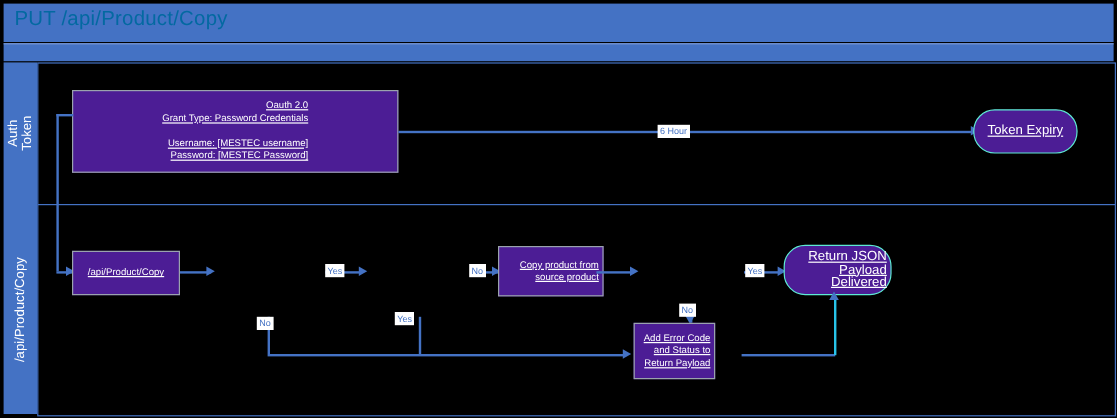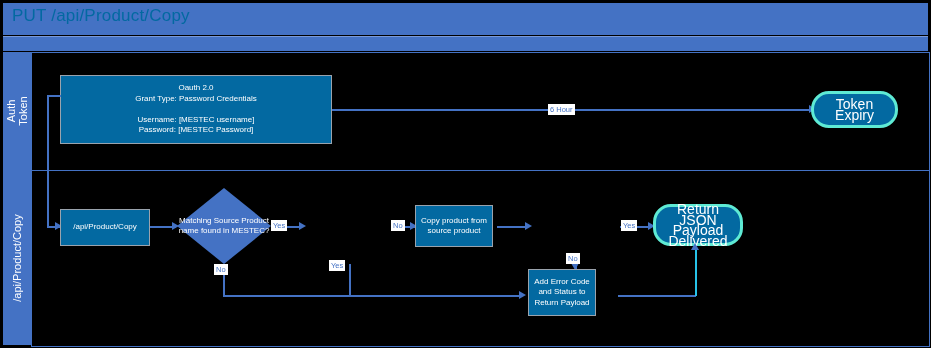--- a/index.html
+++ b/index.html
@@ -11,24 +11,24 @@
   .hdr-title{position:absolute;left:12px;top:6px;font-size:17px;color:#0369a1;letter-spacing:.2px;white-space:nowrap;}
   .hdr-sub{position:absolute;left:3px;top:36px;width:925px;height:14px;background:#4472C4;border-top:1px solid #7a9ad8;}
 
   
   .lane-label{position:absolute;left:3px;background:#4472C4;color:#fff;}
   .lane-label .txt{position:absolute;left:50%;top:50%;transform:translate(-50%,-50%) rotate(-90deg);
                    white-space:nowrap;font-size:11px;text-align:center;line-height:12px;}
   .lane-body{position:absolute;background:#000;border:1px solid #4472C4;}
 
   
-  .node{position:absolute;background:#0369a1;color:#fff;display:flex;align-items:center;justify-content:center;
-        text-align:center;font-size:8px;line-height:10.5px;box-sizing:border-box;}
+  .node{position:absolute;background:#4c1d95;color:#fff;display:flex;align-items:center;justify-content:center;
+        text-align:right;font-size:8px;line-height:10.5px;box-sizing:border-box;text-decoration:underline;}
   .node.rect{border:1px solid #9aa3ad;}
-  .node.round{border-radius:18px;border:3px solid #5eead4;font-size:14px;}
+  .node.round{border-radius:18px;border:1px solid #5eead4;font-size:11px;}
   .node .inner{padding:1px 3px;}
 
   
   .diamond{position:absolute;}
   .diamond .shape{position:absolute;inset:0;background:#4472C4;
     clip-path:polygon(50% 0,100% 50%,50% 100%,0 50%);}
   .diamond .dtxt{position:absolute;inset:0;display:flex;align-items:center;justify-content:center;
     text-align:center;color:#fff;font-size:8px;line-height:10.5px;}
 
   
@@ -86,41 +86,37 @@
   <div class="ln h" style="left:47px;top:226px;width:13px;"></div>
   <div class="arw r" style="left:55px;top:222px;"></div>
 
   <div class="node rect" style="left:60px;top:209px;width:90px;height:37px;">
     <div class="inner">/api/Product/Copy</div>
   </div>
 
   <div class="ln h" style="left:150px;top:226px;width:26px;"></div>
   <div class="arw r" style="left:172px;top:222px;"></div>
 
-  <div class="diamond" style="left:177px;top:188px;width:94px;height:76px;">
-    <div class="shape"></div>
-    <div class="dtxt">Matching Source Product name found in MESTEC?</div>
-  </div>
 
   <div class="ln h" style="left:271px;top:226px;width:31px;"></div>
   <div class="arw r" style="left:299px;top:222px;"></div>
   <div class="elabel" style="left:271px;top:220px;">Yes</div>
 
   <div class="ln v" style="left:223px;top:264px;height:31px;"></div>
   <div class="elabel" style="left:214px;top:264px;">No</div>
 
 
   <div class="ln h" style="left:397px;top:226px;width:18px;"></div>
   <div class="arw r" style="left:410px;top:222px;"></div>
   <div class="elabel" style="left:391px;top:220px;">No</div>
 
   <div class="ln v" style="left:349px;top:264px;height:31px;"></div>
   <div class="elabel" style="left:329px;top:260px;">Yes</div>
 
-  <div class="node rect" style="left:415px;top:205px;width:78px;height:42px;">
+  <div class="node rect" style="left:415px;top:205px;width:88px;height:42px;">
     <div class="inner">Copy product from source product</div>
   </div>
 
   <div class="ln h" style="left:497px;top:226px;width:31px;"></div>
   <div class="arw r" style="left:525px;top:222px;"></div>
 
 
   <div class="ln h" style="left:620px;top:226px;width:31px;"></div>
   <div class="arw r" style="left:648px;top:222px;"></div>
   <div class="elabel" style="left:621px;top:220px;">Yes</div>

